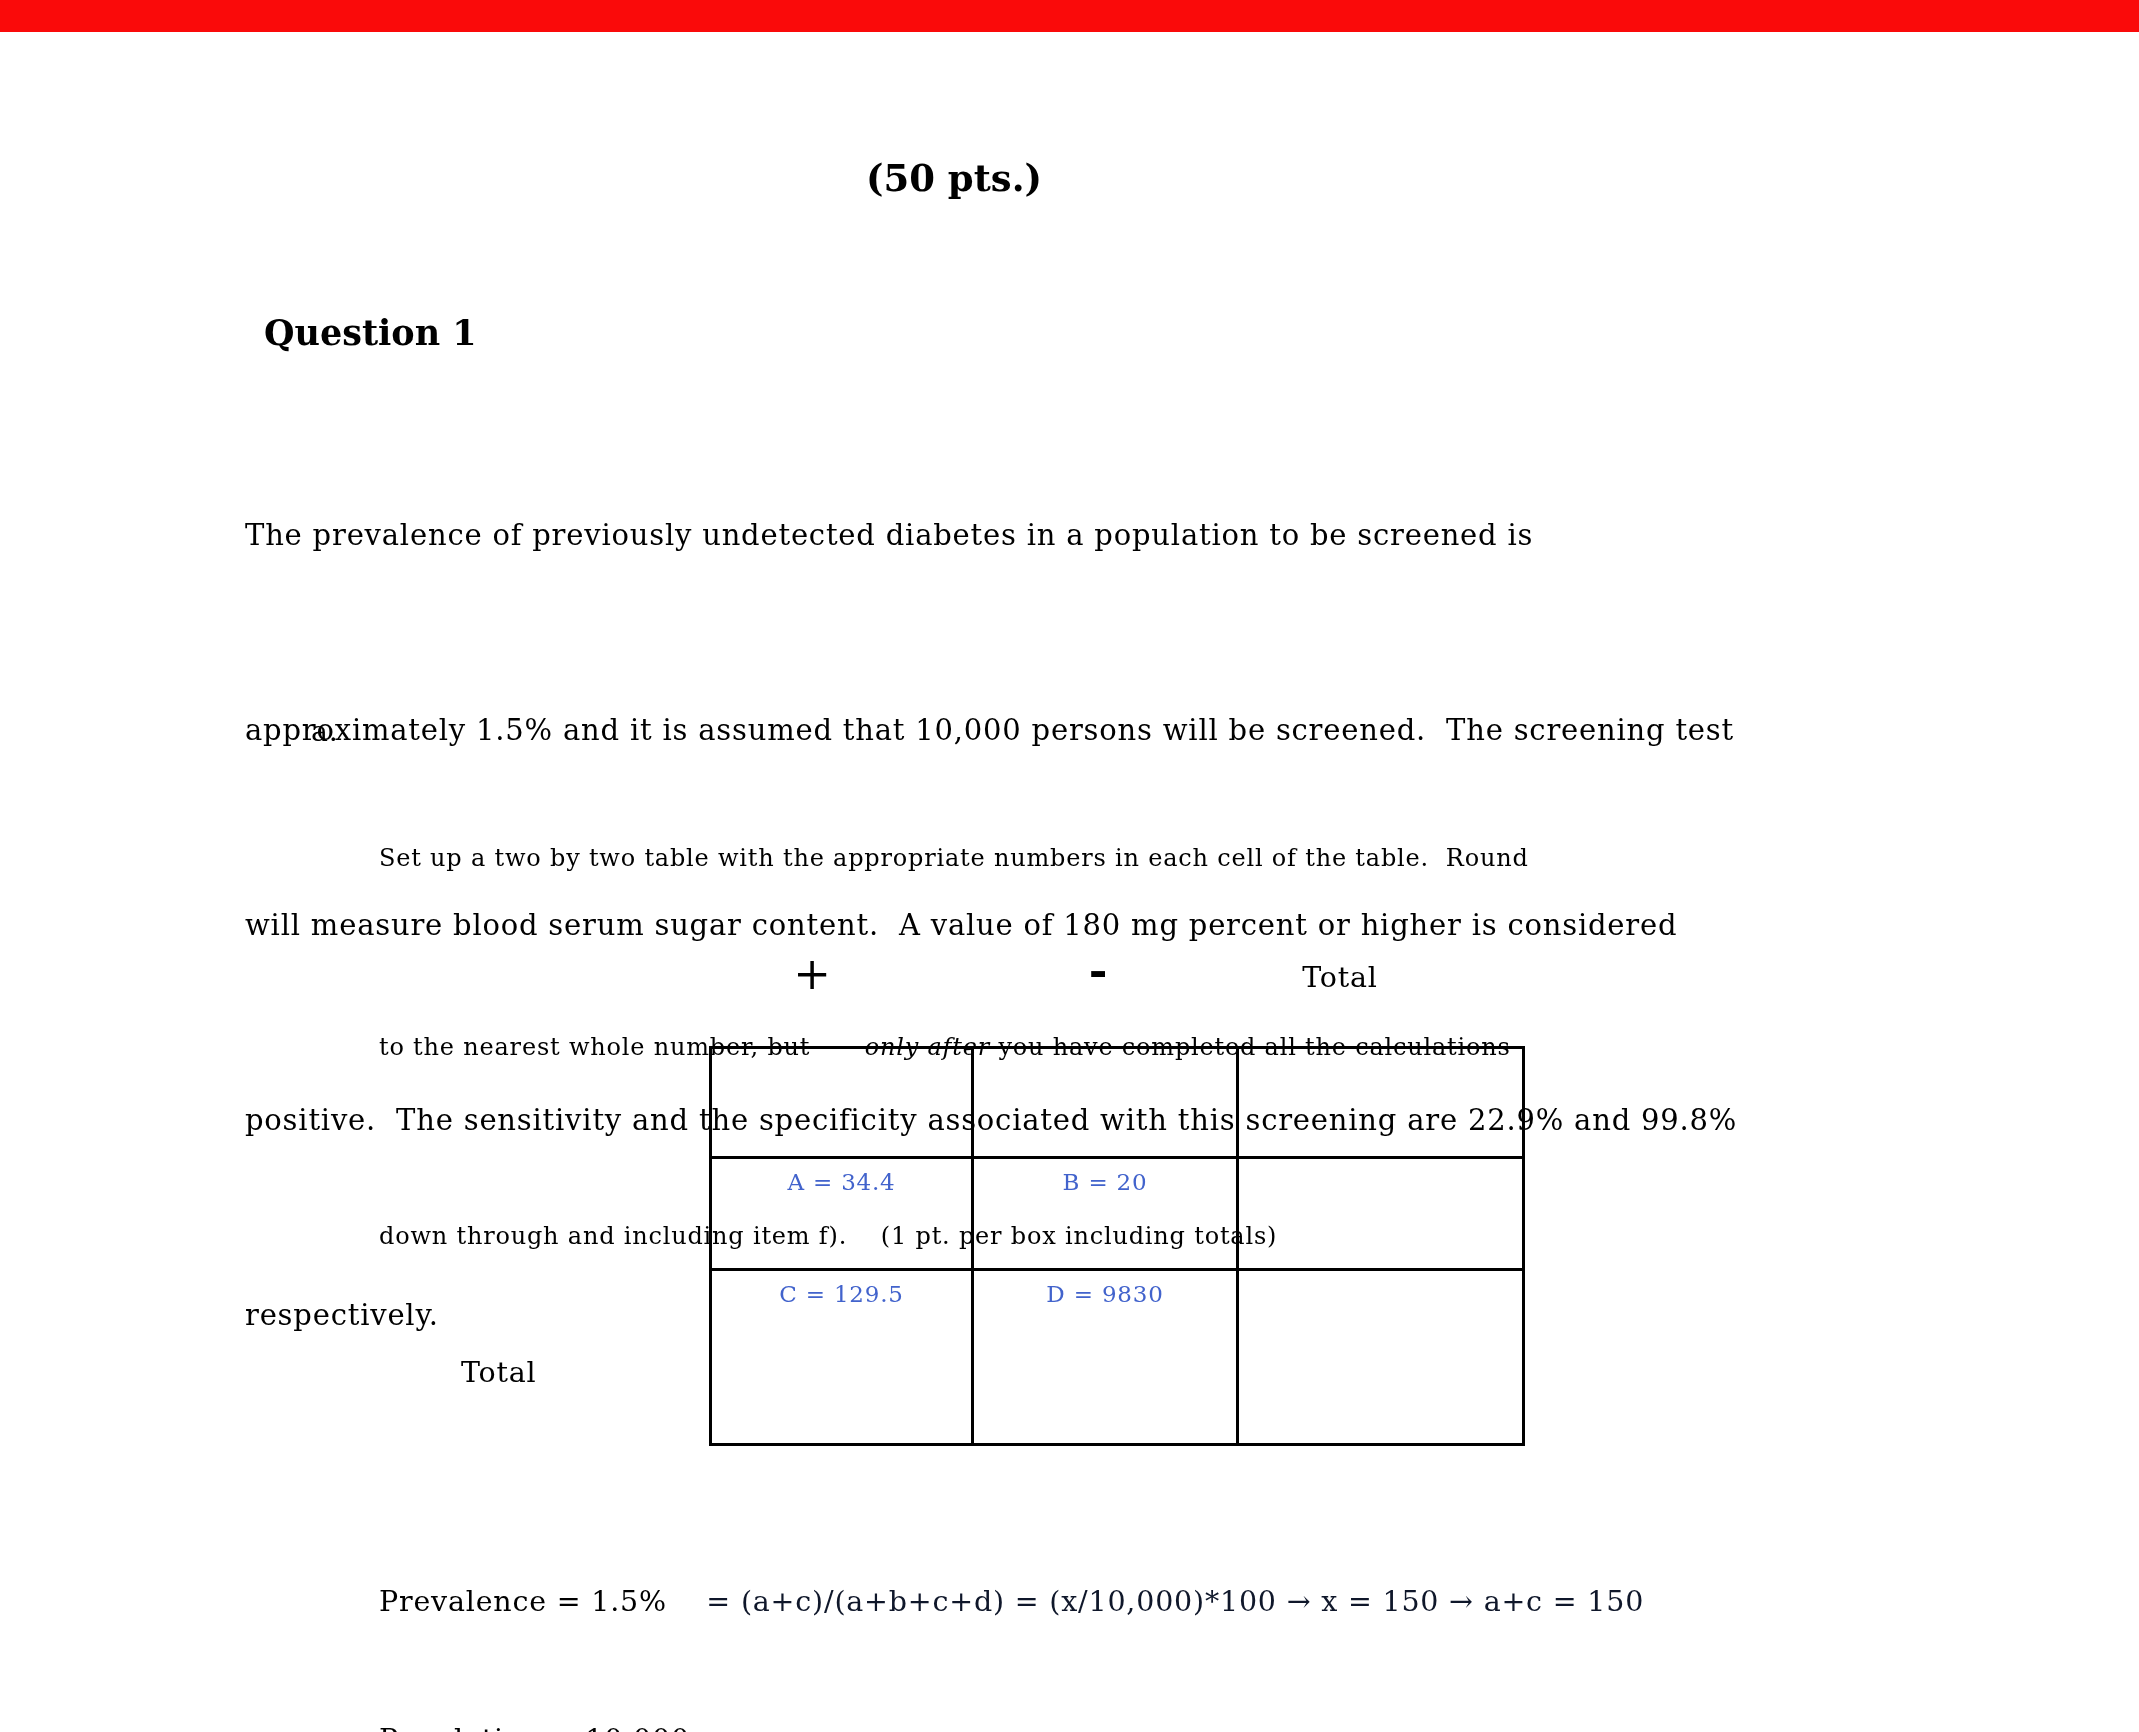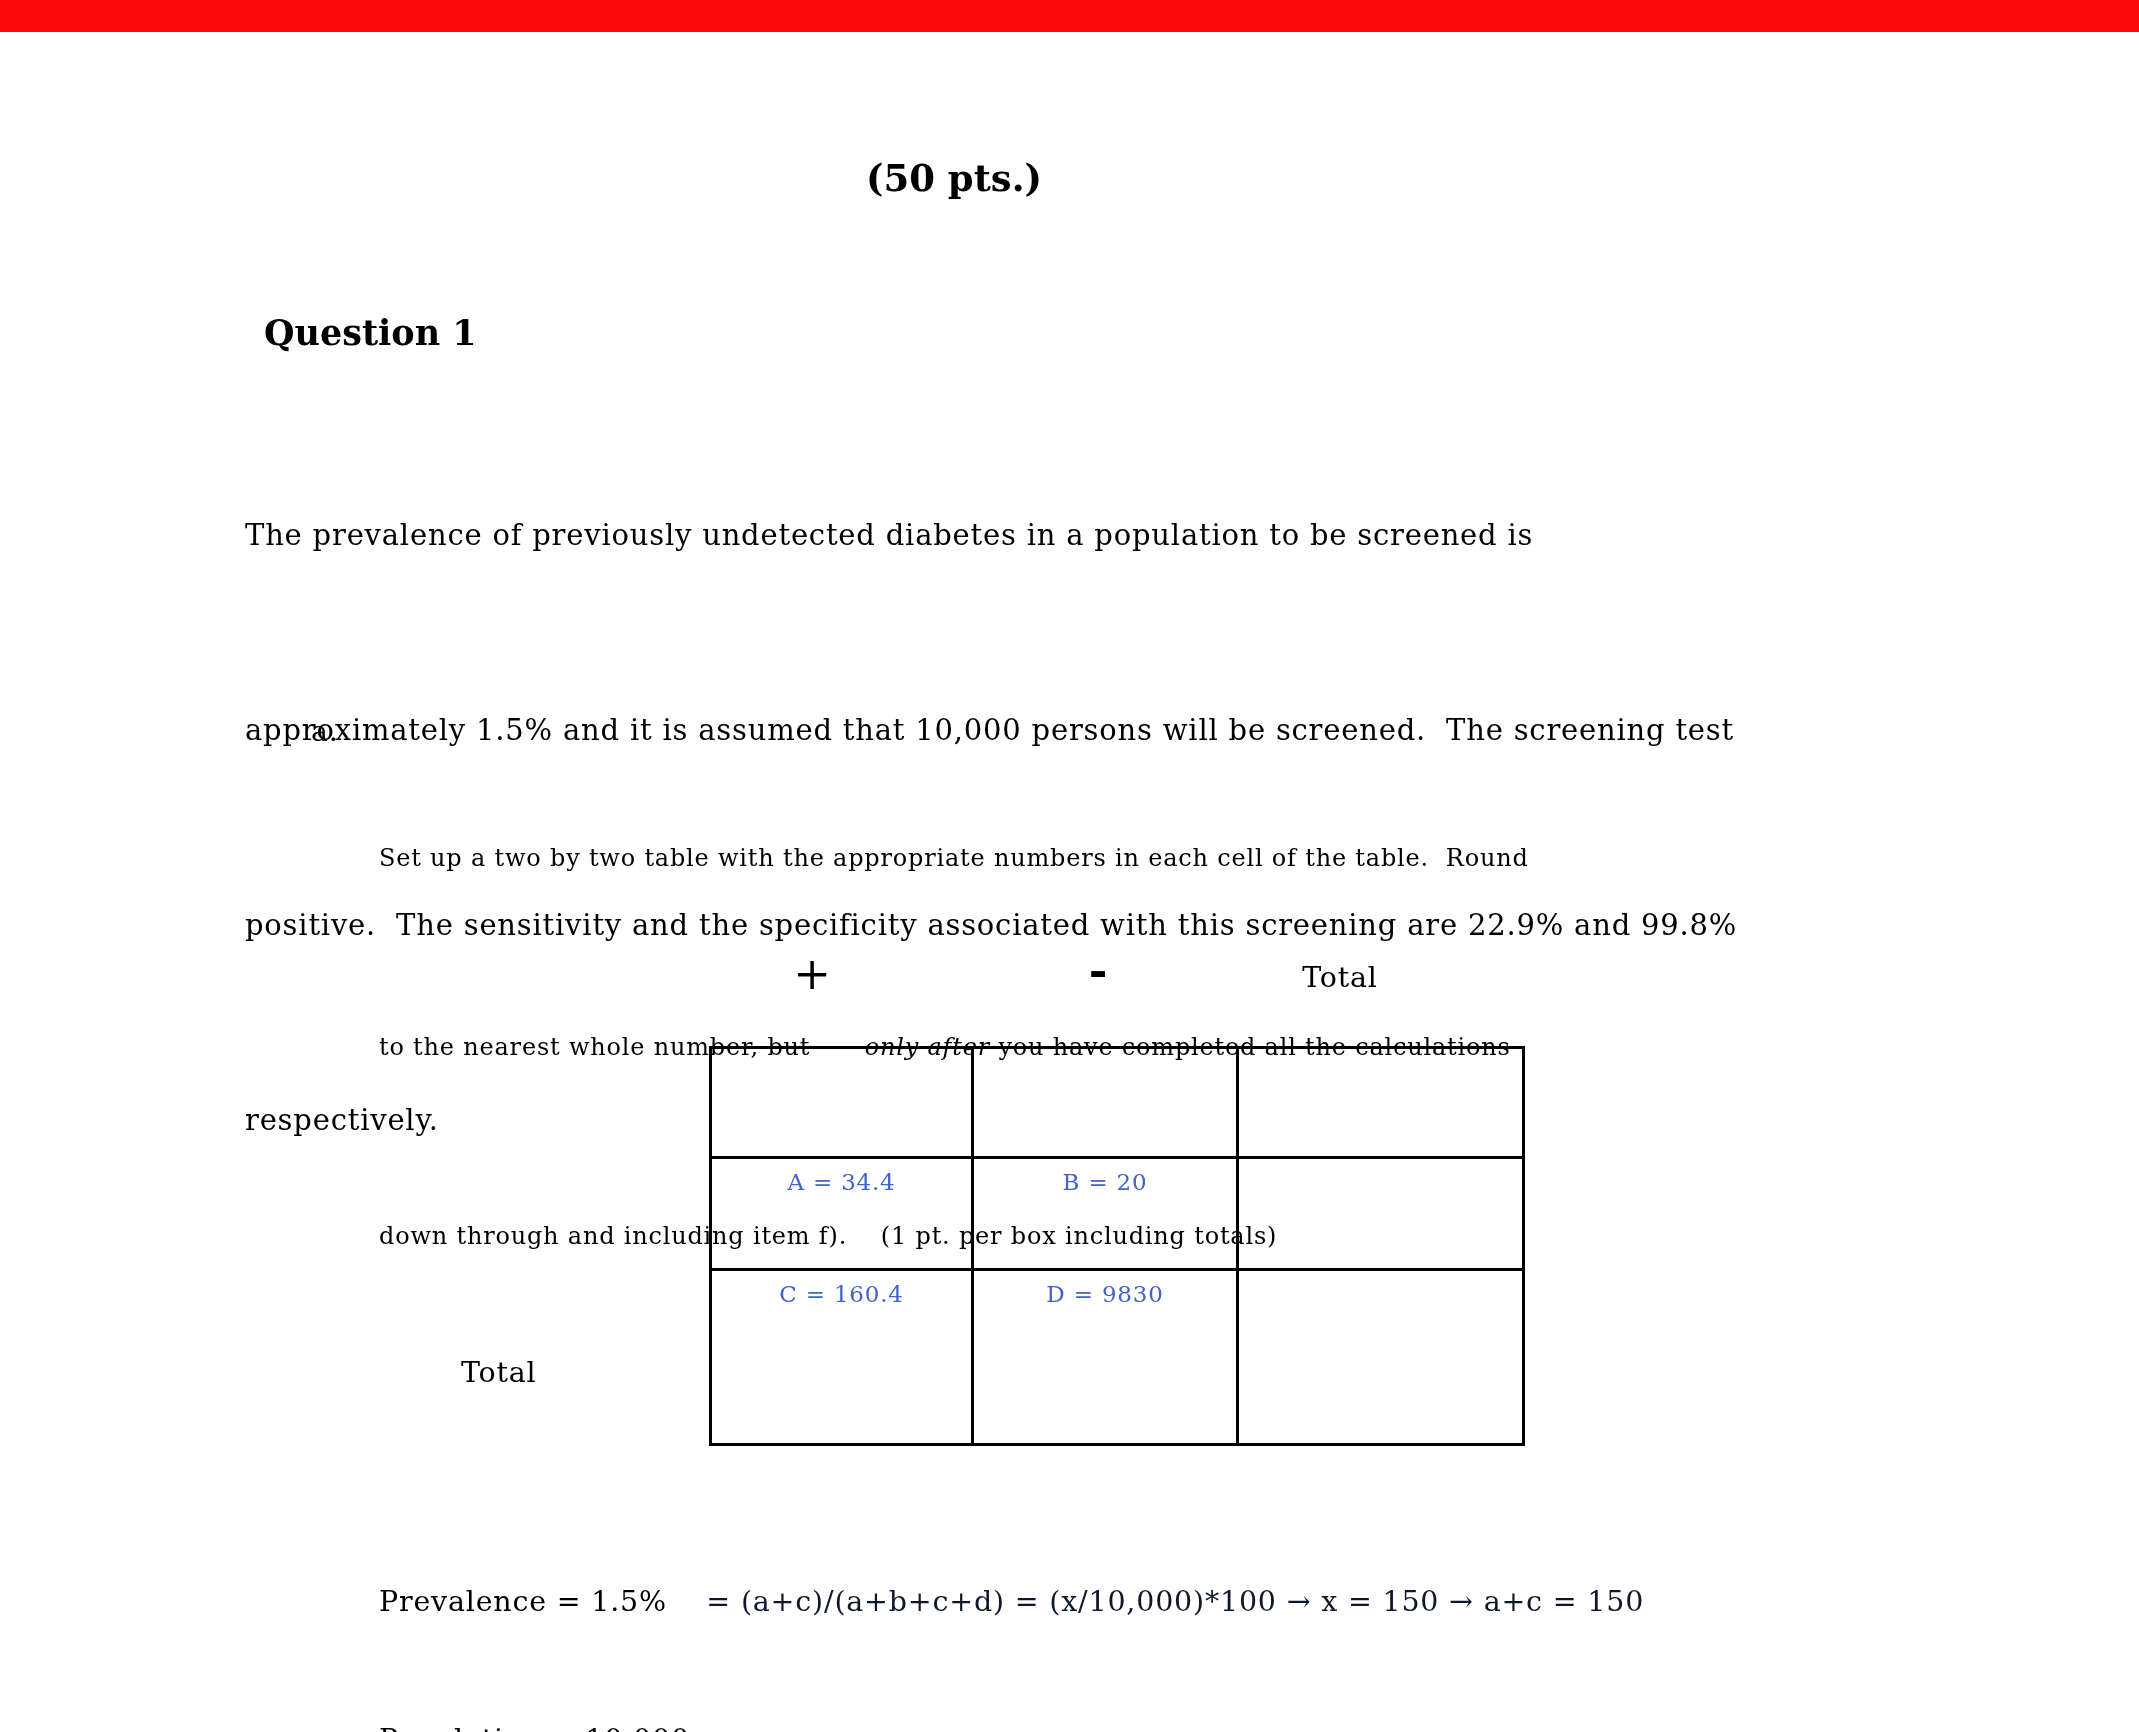--- a/index.html
+++ b/index.html
@@ -100,20 +100,21 @@
 
   <div class="abs red-bar"></div>
 
   <div class="abs doc-subtitle">(50 pts.)</div>
 
   <div class="abs q-heading">Question 1</div>
 
   <div class="abs para">
     <div>The prevalence of previously undetected diabetes in a population to be screened is</div>
     <div>approximately 1.5% and it is assumed that 10,000 persons will be screened.  The screening test</div>
+    <div>will measure blood serum sugar content.  A value of 180 mg percent or higher is considered</div>
     <div>positive.  The sensitivity and the specificity associated with this screening are 22.9% and 99.8%</div>
     <div>respectively.</div>
   </div>
 
   <div class="abs item-a-marker">a.</div>
   <div class="abs item-a">
     <div>Set up a two by two table with the appropriate numbers in each cell of the table.  Round</div>
     <div><span>to the nearest whole number, but </span><span class="italic">only after</span><span> you have completed all the calculations</span></div>
     <div>down through and including item f).    (1 pt. per box including totals)</div>
   </div>
@@ -133,21 +134,21 @@
       <td style="height:107px"></td>
       <td></td>
       <td></td>
     </tr>
     <tr>
       <td style="height:109px"><span class="cellpad">A = 34.4</span></td>
       <td><span class="cellpad">B = 20</span></td>
       <td></td>
     </tr>
     <tr>
-      <td style="height:172px"><span class="cellpad">C = 160.4</span></td>
+      <td style="height:172px"><span class="cellpad">C = 129.5</span></td>
       <td><span class="cellpad">D = 9830</span></td>
       <td></td>
     </tr>
   </tbody>
     </table>
 
   <div class="abs total-left">Total</div>
 
   <div class="abs calc">
     <div><span class="black">Prevalence = 1.5%</span><span class="blue">    = (a+c)/(a+b+c+d) = (x/10,000)*100 → x = 150 → a+c = 150</span></div>

